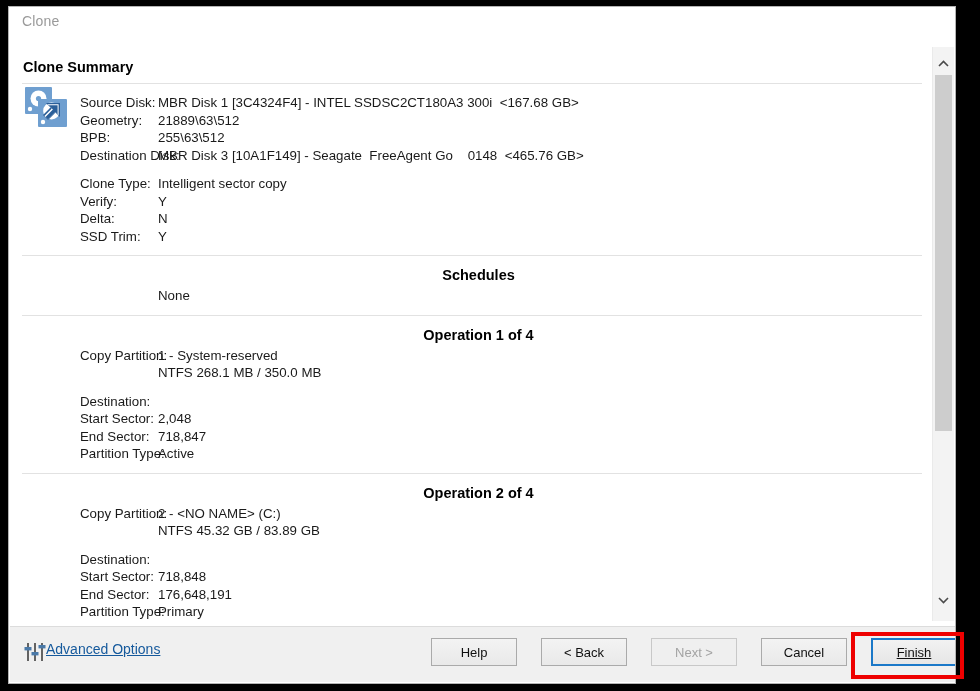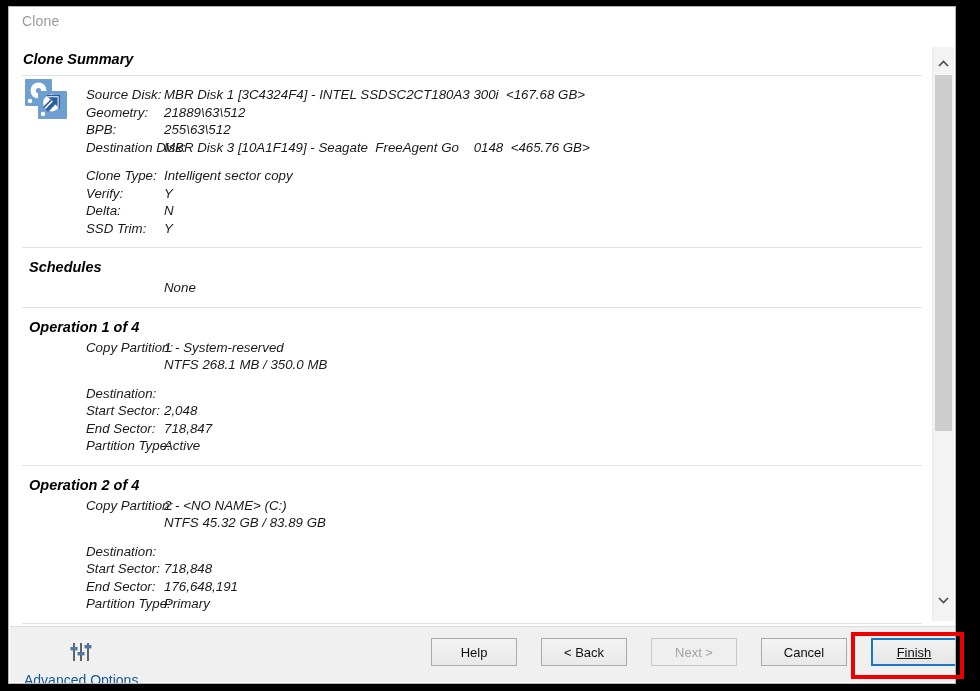--- a/index.html
+++ b/index.html
@@ -36,46 +36,46 @@
     position: absolute;
     left: 13px; top: 6px;
     font-size: 14px;
     color: #9a9a9a;
     letter-spacing: 0.2px;
   }
 
   
   #content {
     position: absolute;
-    left: 1px; top: 32px;
+    left: 1px; top: 40px;
     width: 924px; height: 589px;
     background: #ffffff;
     overflow: hidden;
-    font-style: italic;
   }
 
   .section {
     position: relative;
-    padding: 0 0 0 6px;
+    padding: 0 0 0 0;
   }
   .divider {
     height: 1px;
     background: #e2e2e2;
     margin: 0 12px 0 12px;
   }
 
   .sec-title {
     font-size: 14.5px;
     font-weight: bold;
     color: #000;
     padding: 12px 0 8px 13px;
   }
   .sec-title.sub {
     padding-top: 11px;
     padding-bottom: 4px;
+    text-align: center;
   }
 
   .rows {
     position: relative;
     padding-bottom: 10px;
   }
   .row {
     display: flex;
     line-height: 17.5px;
     font-size: 13.3px;
@@ -132,23 +132,21 @@
     position: absolute;
     left: 1px; bottom: 1px;
     width: 961px; height: 56px;
     background: #f0f0f0;
     border-top: 1px solid #dcdcdc;
     box-sizing: border-box;
   }
   #advanced {
     position: absolute;
     left: 14px; top: 14px;
-    display: flex; align-items: center;
-    gap: 9px;
-    flex-direction: column;
+    display: flex; 
   }
   #advanced .link {
     font-size: 14px;
     color: #15599c;
     text-decoration: underline;
     cursor: pointer;
   }
 
   .btnrow {
     position: absolute;

